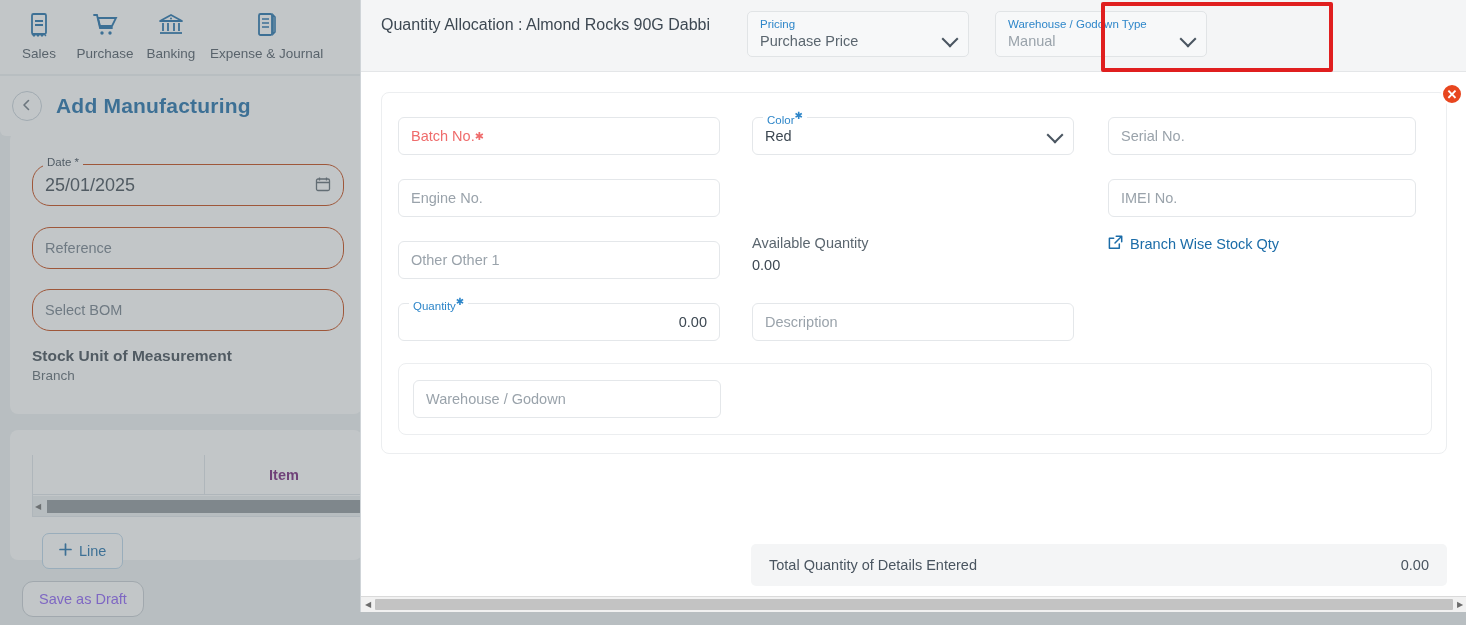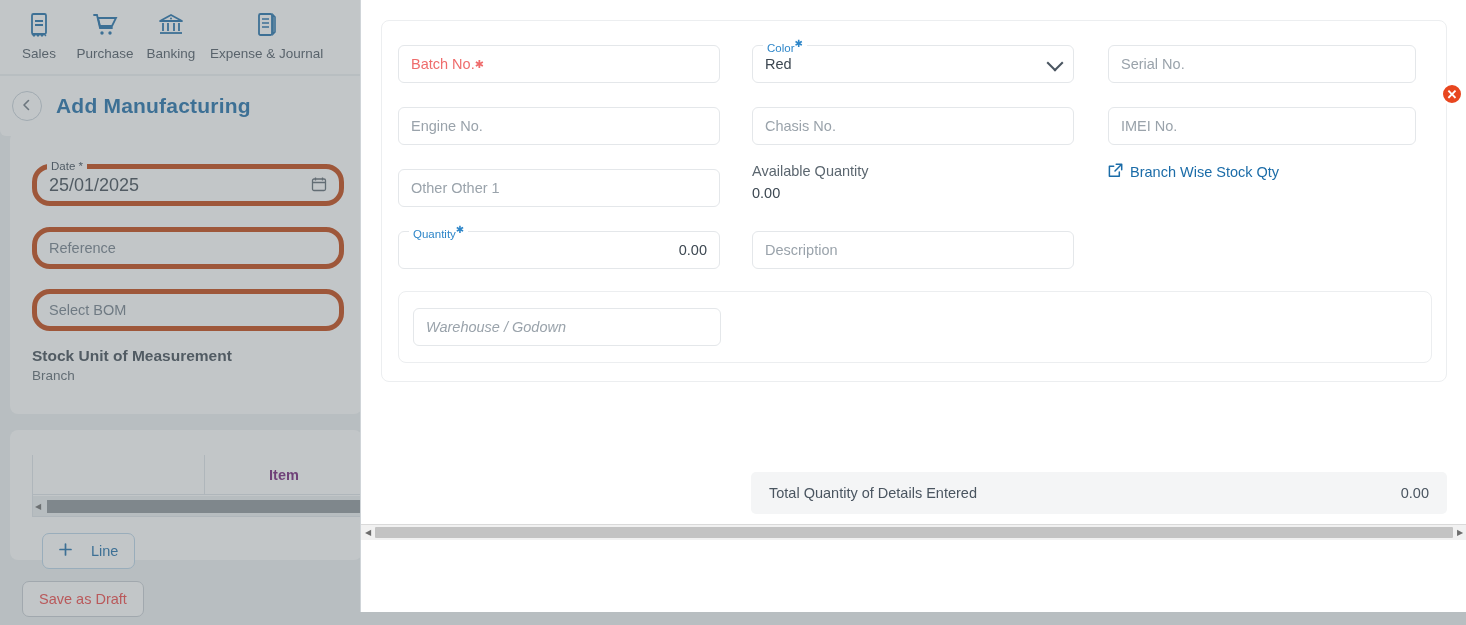--- a/index.html
+++ b/index.html
@@ -44,21 +44,21 @@
 
   .bg-card1 {
     position:absolute; left:10px; top:132px; width:352px; height:282px;
     background:#ffffff; border-radius:8px;
   }
   .bg-card2 {
     position:absolute; left:10px; top:430px; width:352px; height:130px;
     background:#ffffff; border-radius:8px;
   }
   .bgfield {
-    position:absolute; height:42px; border:5px solid #c2410c; border-radius:18px;
+    position:absolute; height:42px; border:1px solid #c2410c; border-radius:18px;
     background:#fff; display:flex; align-items:center; padding:0 12px;
     font-size:14.5px; color:#717d89;
   }
   .bgfield .flabel {
     position:absolute; top:-9px; left:10px; background:#fff; padding:0 4px;
     font-size:11.5px; color:#3b4855;
   }
   .bgfield .fval { font-size:18px; color:#3d4852; }
 
   .bg-static-lbl { position:absolute; font-size:15.5px; color:#3d4852; font-weight:600; }
@@ -75,21 +75,21 @@
   }
   .bg-scroll {
     position:absolute; left:0; top:41px; width:330px; height:20px;
     background:#eceff1; display:flex; align-items:center;
   }
   .bg-scroll .thumb { height:13px; background:#8c9398; flex:1; margin-left:4px; }
 
   .bg-btn {
     position:absolute; height:36px; border:1px solid #b9d4e8; border-radius:7px;
     background:#fff; display:flex; align-items:center; justify-content:center;
-    gap:19px; font-size:14.5px; color:#1b6ca8; padding:0 16px;
+    gap:7px; font-size:14.5px; color:#1b6ca8; padding:0 16px;
   }
 
   #dimmer {
     position:absolute; left:0; top:0; width:1466px; height:625px;
     background:rgba(110,118,125,0.42);
   }
 
   
   #modal {
     position:absolute; left:360px; top:0px; width:1106px; height:612px;
@@ -137,21 +137,21 @@
   }
 
   .modal-body { position:relative; height:540px; background:#fff; }
 
   .form-card {
     position:absolute; left:20px; top:20px; width:1066px; height:362px;
     border:1px solid #eceef0; border-radius:8px; background:#fff;
   }
   .sub-card {
     position:absolute; left:16px; top:270px; width:1034px; height:72px;
-    border:1px solid #eceef0; border-radius:8px; background:#fff;font-style:italic;
+    border:1px solid #eceef0; border-radius:8px; background:#fff;
   }
 
   .fld {
     position:absolute; height:38px; border:1px solid #e4e7ea; border-radius:6px;
     background:#fff; display:flex; align-items:center; padding:0 12px;
     font-size:14.5px; color:#9aa3ab;
   }
   .fld.err { color:#ef6c6c; }
   .fld .req { color:#ef6c6c; font-size:11px; vertical-align:super; }
   .fld .floatlbl {
@@ -286,29 +286,46 @@
 
   <div class="bg-btn" style="left:42px; top:533px;">
     <span>
       <svg width="13" height="13" viewBox="0 0 13 13">
           <path d="M6.5 1v11M1 6.5h11" stroke="#1b6ca8" stroke-width="1.7" stroke-linecap="round"></path>
         </svg>
     </span>
     <span>Line</span>
   </div>
 
-  <div class="bg-btn" style="left:22px; top:581px; border-color:#c6ccd2; color:#ef4444;">
+  <div class="bg-btn" style="left:22px; top:581px; border-color:#c6ccd2; color:#8b5cf6;border-radius:11px;">
     <span>Save as Draft</span>
   </div>
 </div>
 
 <div id="dimmer"></div>
 
 <div id="modal">
 
+  <div class="modal-header">
+    <div class="mh-title">Quantity Allocation : Almond Rocks 90G Dabbi</div>
+
+    <div class="hdr-select" style="left:386px; top:11px; width:222px;">
+      <span class="hslabel">Pricing</span>
+      <span class="hsval">Purchase Price</span>
+      <span class="chev"></span>
+    </div>
+
+    <div class="hdr-select" style="left:634px; top:11px; width:212px;">
+      <span class="hslabel">Warehouse / Godown Type</span>
+      <span class="hsval dim">Manual</span>
+      <span class="chev"></span>
+    </div>
+
+    <div id="pricing-highlight"></div>
+  </div>
 
   <div class="close-btn">✕</div>
 
   <div class="modal-body">
 
     <div class="form-card">
 
       <div class="fld err" style="left:16px; top:24px; width:322px;">
         <span>Batch No.</span>
           <span class="req">✱</span>
@@ -321,23 +338,20 @@
       </div>
 
       <div class="fld" style="left:726px; top:24px; width:308px;">
         <span>Serial No.</span>
       </div>
 
       <div class="fld" style="left:16px; top:86px; width:322px;">
         <span>Engine No.</span>
       </div>
 
-      <div class="fld" style="left:370px; top:86px; width:322px;">
-        <span>Chasis No.</span>
-      </div>
 
       <div class="fld" style="left:726px; top:86px; width:308px;">
         <span>IMEI No.</span>
       </div>
 
       <div class="fld" style="left:16px; top:148px; width:322px;">
         <span>Other Other 1</span>
       </div>
 
       <div class="stat-lbl" style="left:370px; top:142px;">Available Quantity</div>

